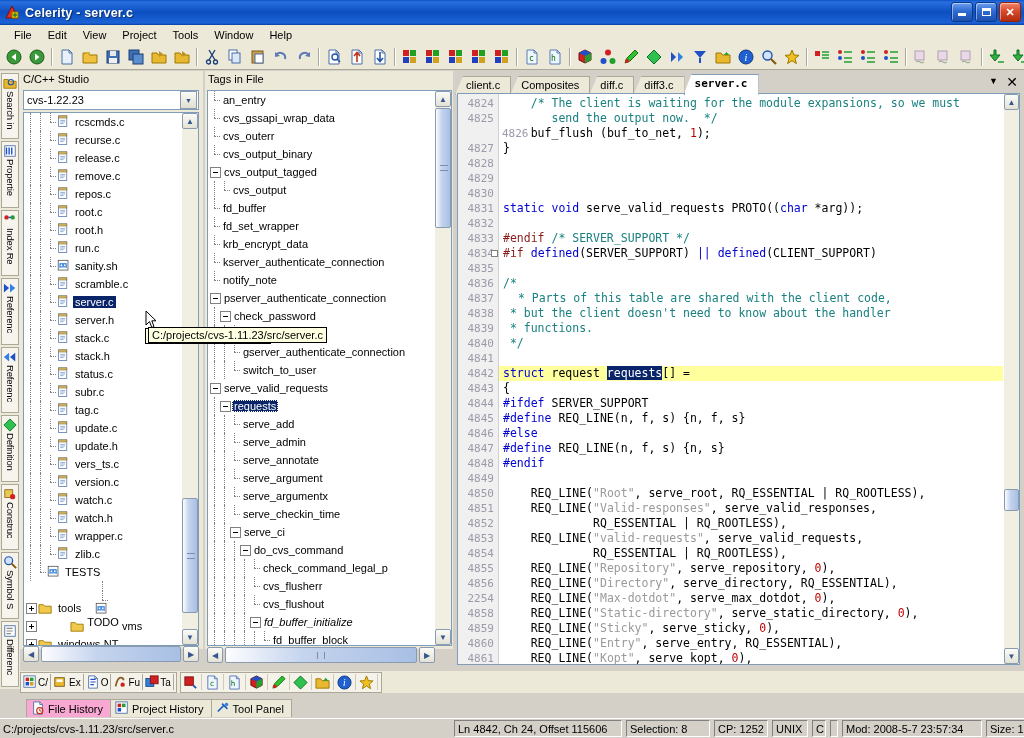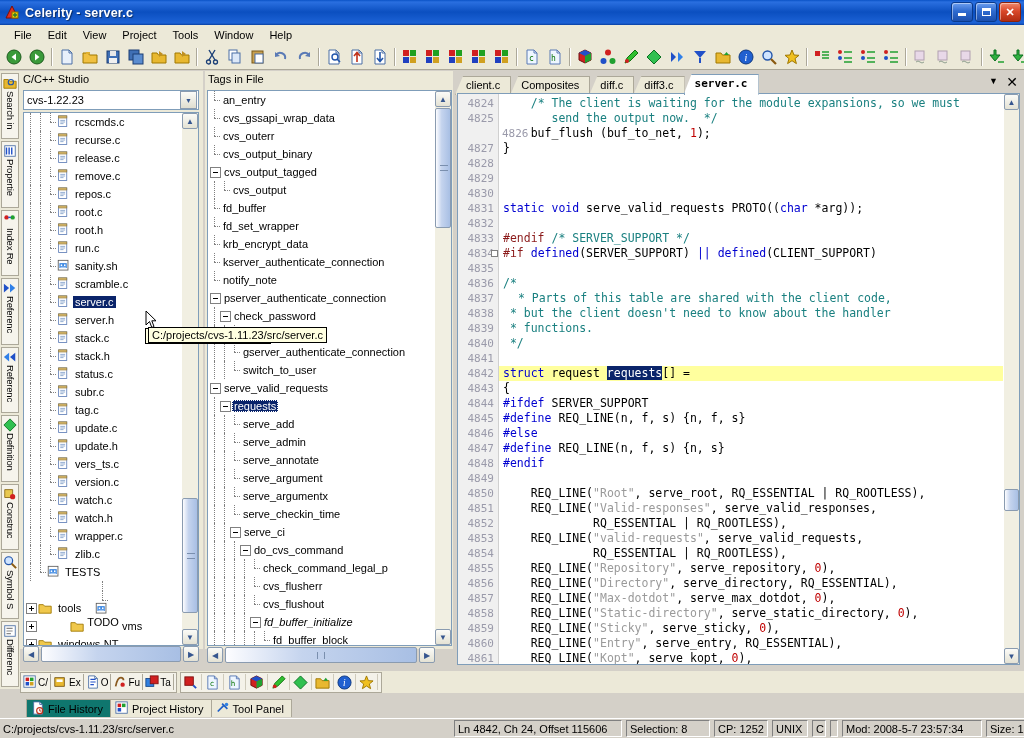--- a/index.html
+++ b/index.html
@@ -1091,21 +1091,21 @@
         <div class="ln" style="margin-top: 0px;">4847</div>
         <div class="ln" style="margin-top: 0px;">4848</div>
         <div class="ln" style="margin-top: 0px;">4849</div>
         <div class="ln" style="margin-top: 0px;">4850</div>
         <div class="ln" style="margin-top: 0px;">4851</div>
         <div class="ln" style="margin-top: 0px;">4852</div>
         <div class="ln" style="margin-top: 0px;">4853</div>
         <div class="ln" style="margin-top: 0px;">4854</div>
         <div class="ln" style="margin-top: 0px;">4855</div>
         <div class="ln" style="margin-top: 0px;">4856</div>
-        <div class="ln" style="margin-top: 0px;">4857</div>
+        <div class="ln" style="margin-top: 0px;">2254</div>
         <div class="ln" style="margin-top: 0px;">4858</div>
         <div class="ln" style="margin-top: 0px;">4859</div>
         <div class="ln" style="margin-top: 0px;">4860</div>
         <div class="ln" style="margin-top: 0px;">4861</div>
       </div>
     <div style="position:absolute; left:40px; top:0; bottom:0; width:1px; background:#d0d0d0;"></div>
     <div class="code" id="codearea">
         <div class="cl" style="margin-top: 2px;"><span>    </span><span class="cmt">/* The client is waiting for the module expansions, so we must</span></div>
         <div class="cl" style="margin-top: 0px;"><span>    </span><span class="cmt">   send the output now.  */</span></div>
         <div class="cl" style="margin-top: 0px;"><span>    buf_flush </span><span>(</span><span>buf_to_net, </span><span class="num">1</span><span>);</span></div>
@@ -1268,21 +1268,21 @@
         <div class="mbtn">
           <svg width="15" height="15" viewBox="0 0 16 16">
             <path d="M8 1 L10 6 L15 6.3 L11 9.6 L12.4 14.6 L8 11.7 L3.6 14.6 L5 9.6 L1 6.3 L6 6 Z" fill="#f0c020" stroke="#a07800"></path>
           </svg>
         </div>
         <div style="width: 1px; height: 16px; background: rgb(207, 203, 188); margin: 0px 2px;"></div>
       </div>
   </div>
 
   <div style="position:absolute; left:26px; top:697px; height:20px; display:flex; align-items:flex-end;" id="btabs">
-      <div class="btab" style="background: #0f766e;">
+      <div class="btab" style="background: #f9a8d4;">
         <span><svg width="14" height="14" viewBox="0 0 16 16">
             <path d="M3 1 h7 l3 3 v11 H3 Z" fill="#fff" stroke="#4a6fa5"></path>
             <path d="M10 1 v3 h3" fill="none" stroke="#4a6fa5"></path>
             <circle cx="10" cy="11" r="3.5" fill="none" stroke="#c03018" stroke-width="1.3"></circle>
             <path d="M10 9 v2.5 h2" stroke="#c03018" stroke-width="1.1" fill="none"></path>
           </svg></span>
         <span>File History</span>
       </div>
       <div class="btab" style="background: rgb(236, 233, 216);">
         <span><svg width="14" height="14" viewBox="0 0 16 16">

